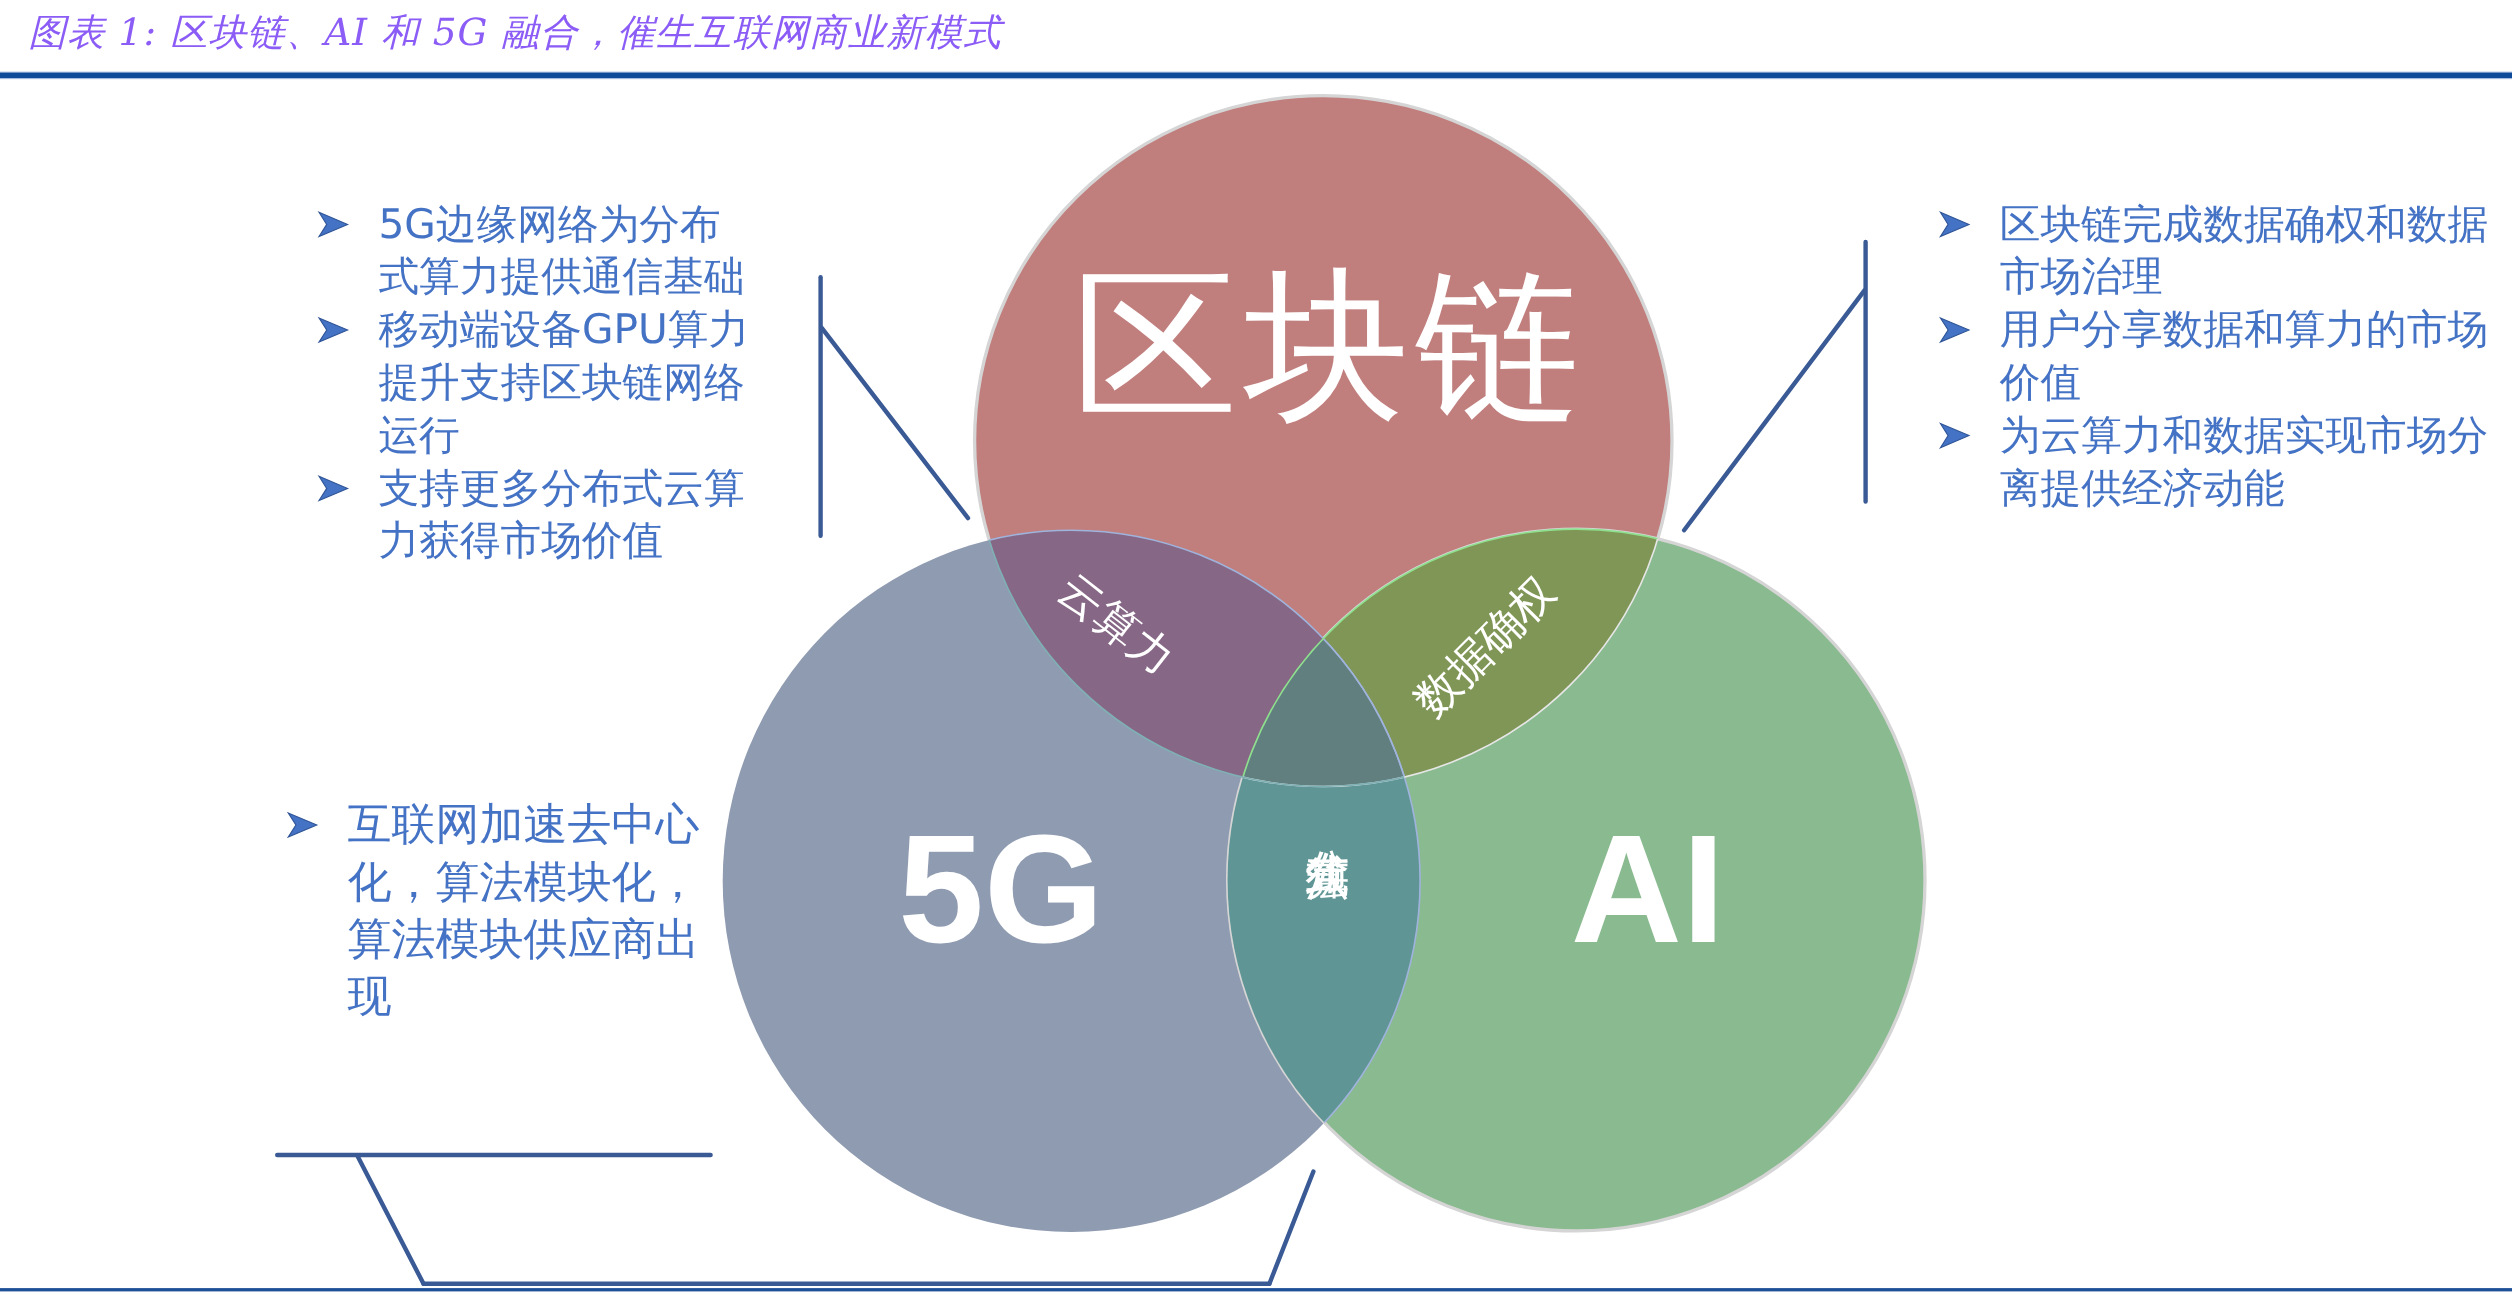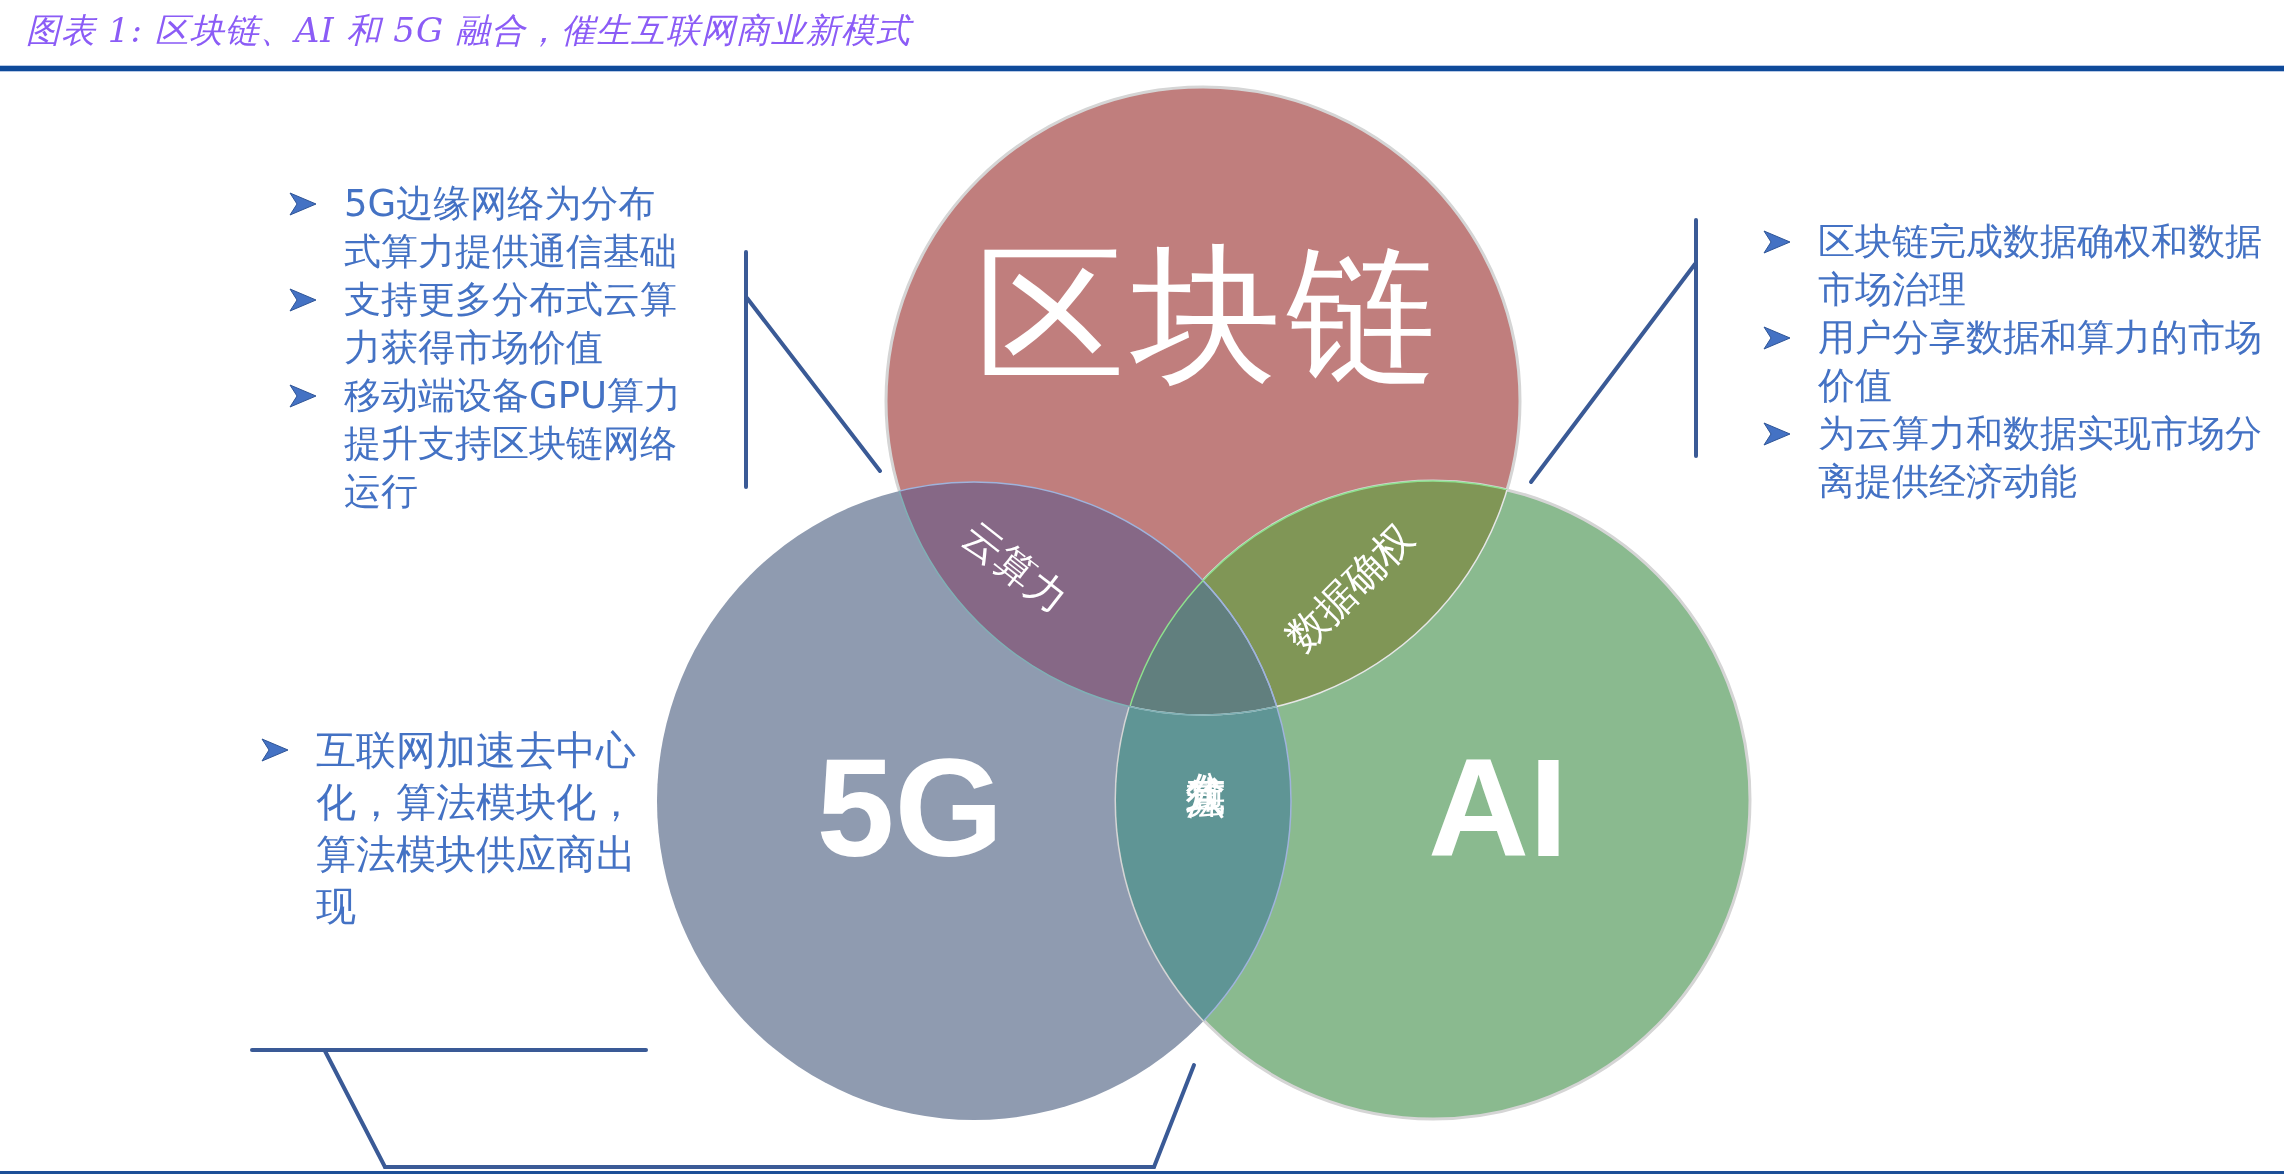--- a/index.html
+++ b/index.html
@@ -135,31 +135,31 @@
   <li>
     <svg class="arrow" viewBox="0 0 30 30">
         <path d="M2 4 L28 15 L2 26 L9 15 Z" fill="#4472c4" stroke="#2f5597" stroke-width="1"></path>
       </svg>
     <span>5G边缘网络为分布式算力提供通信基础</span>
   </li>
   <li>
     <svg class="arrow" viewBox="0 0 30 30">
         <path d="M2 4 L28 15 L2 26 L9 15 Z" fill="#4472c4" stroke="#2f5597" stroke-width="1"></path>
       </svg>
-    <span>支持更多分布式云算力获得市场价值</span>
+    <span>移动端设备GPU算力提升支持区块链网络运行</span>
   </li>
   <li>
     <svg class="arrow" viewBox="0 0 30 30">
         <path d="M2 4 L28 15 L2 26 L9 15 Z" fill="#4472c4" stroke="#2f5597" stroke-width="1"></path>
       </svg>
-    <span>移动端设备GPU算力提升支持区块链网络运行</span>
+    <span>支持更多分布式云算力获得市场价值</span>
   </li>
 </ul>
 
-<ul class="bullets" style="left:1762px; top:180px; width:516px;margin-top:38px;">
+<ul class="bullets" style="left:1762px; top:180px; width:516px;">
   <li>
     <svg class="arrow" viewBox="0 0 30 30">
         <path d="M2 4 L28 15 L2 26 L9 15 Z" fill="#4472c4" stroke="#2f5597" stroke-width="1"></path>
       </svg>
     <span>区块链完成数据确权和数据市场治理</span>
   </li>
   <li>
     <svg class="arrow" viewBox="0 0 30 30">
         <path d="M2 4 L28 15 L2 26 L9 15 Z" fill="#4472c4" stroke="#2f5597" stroke-width="1"></path>
       </svg>

